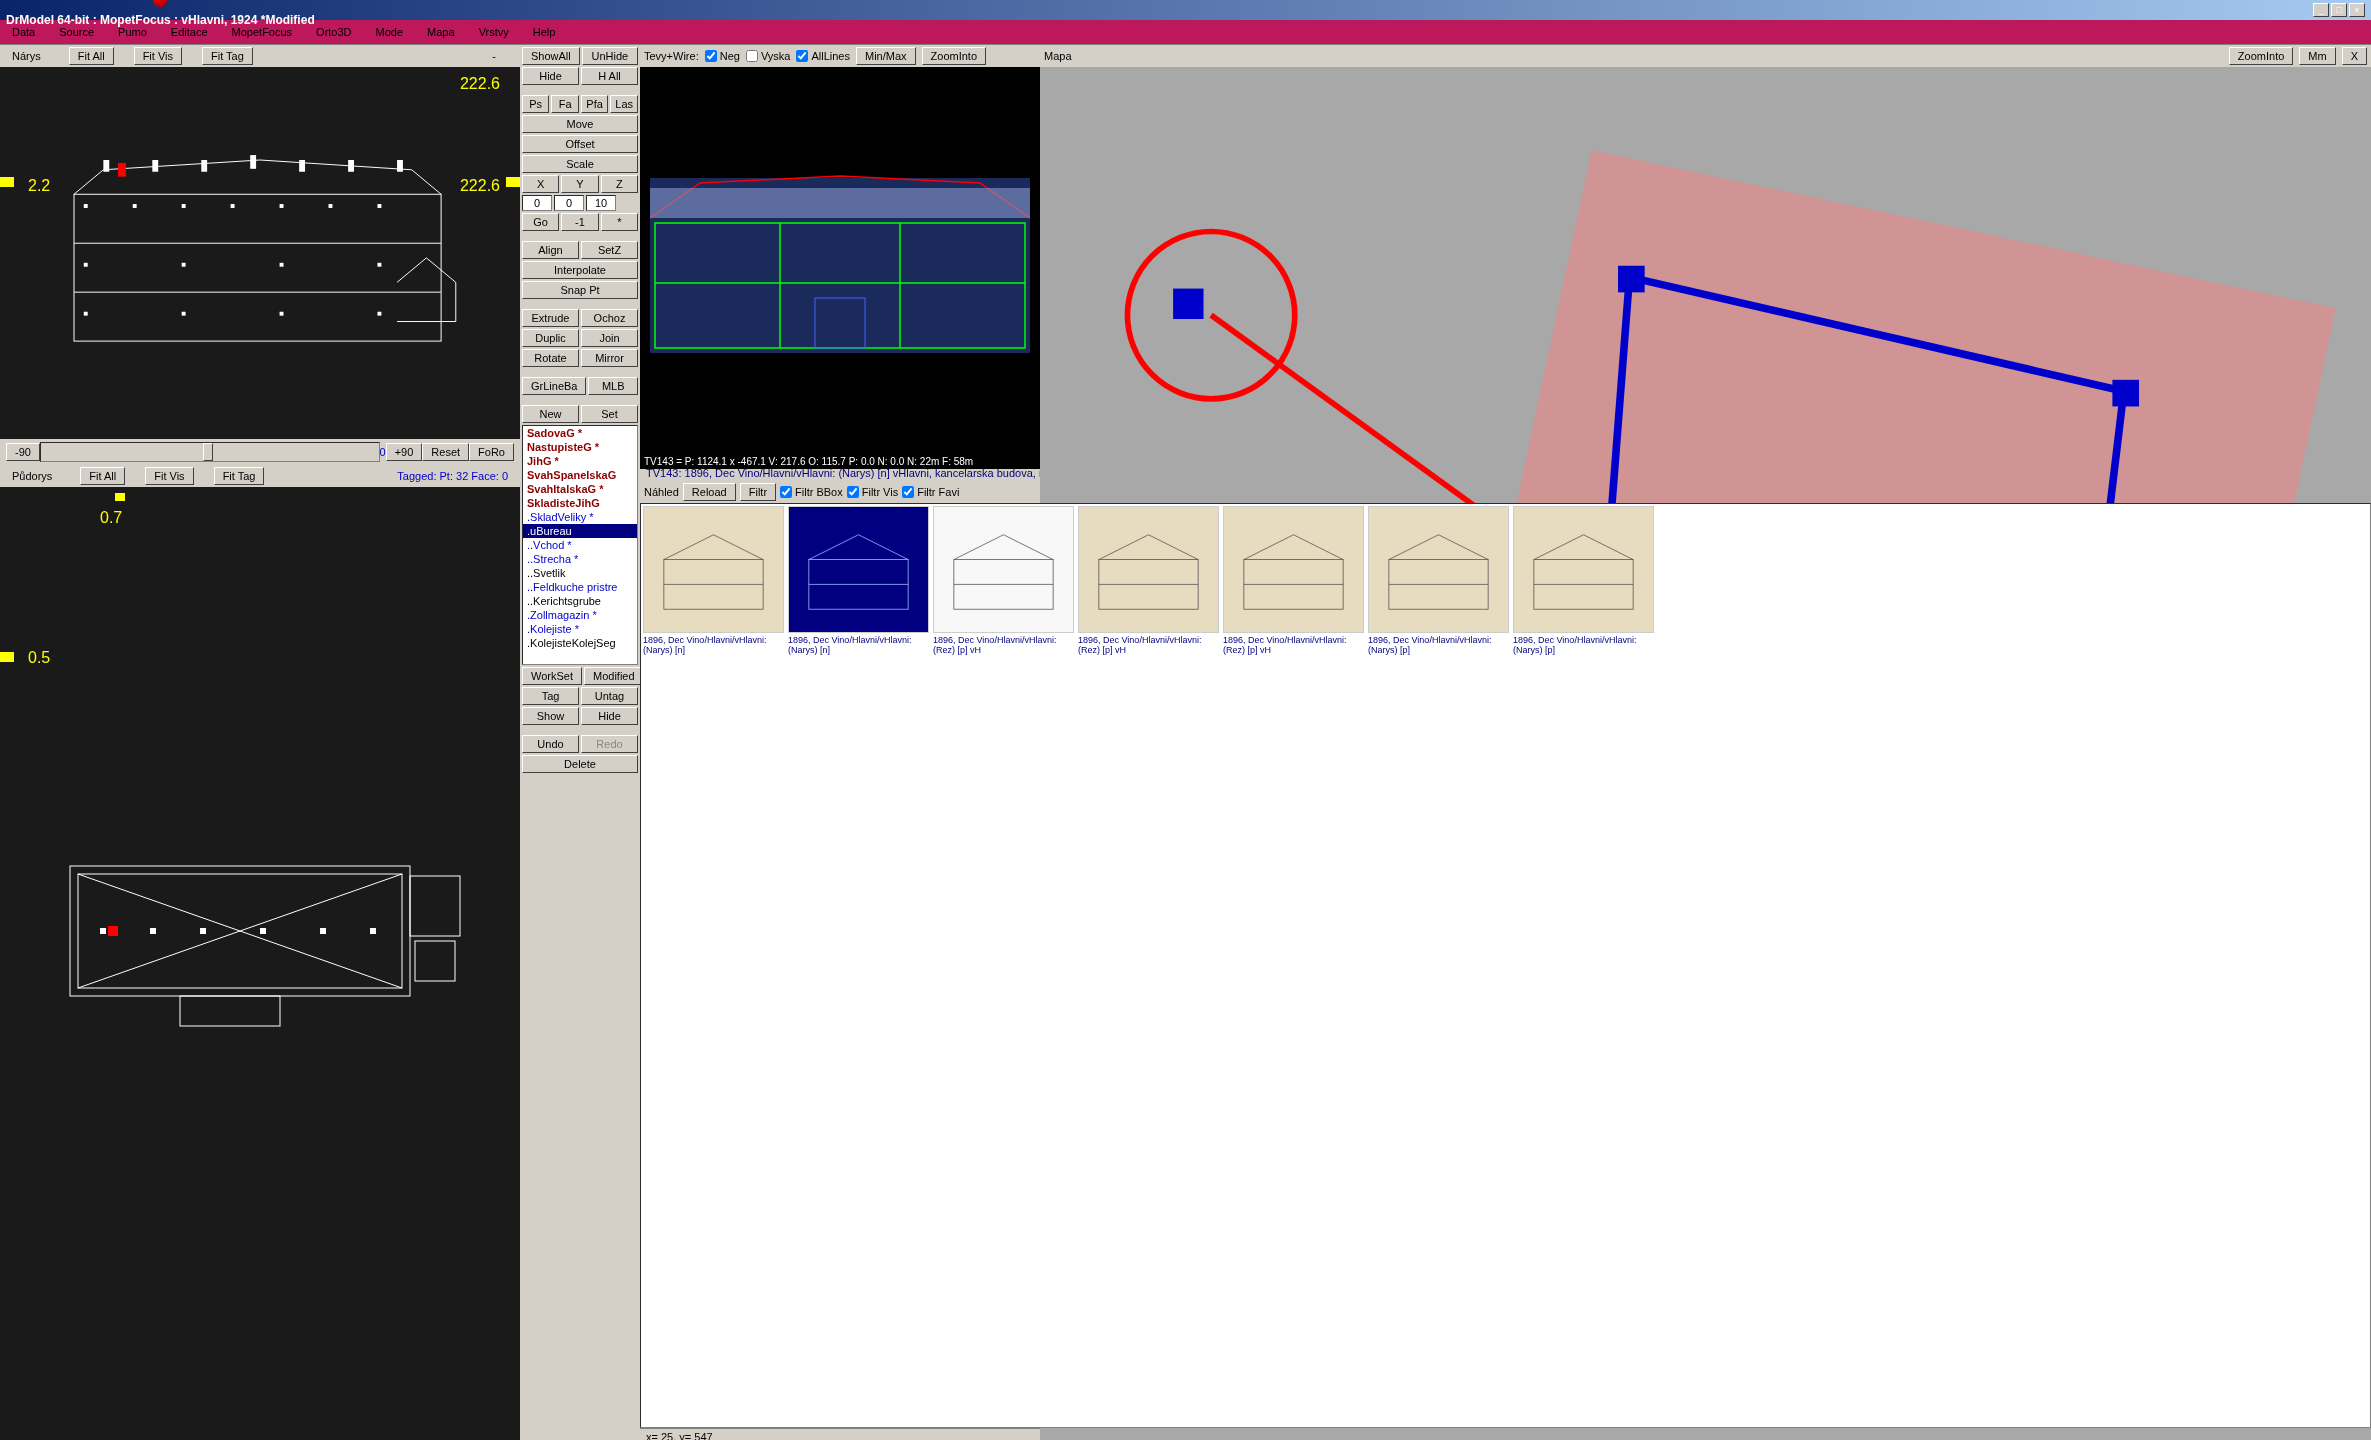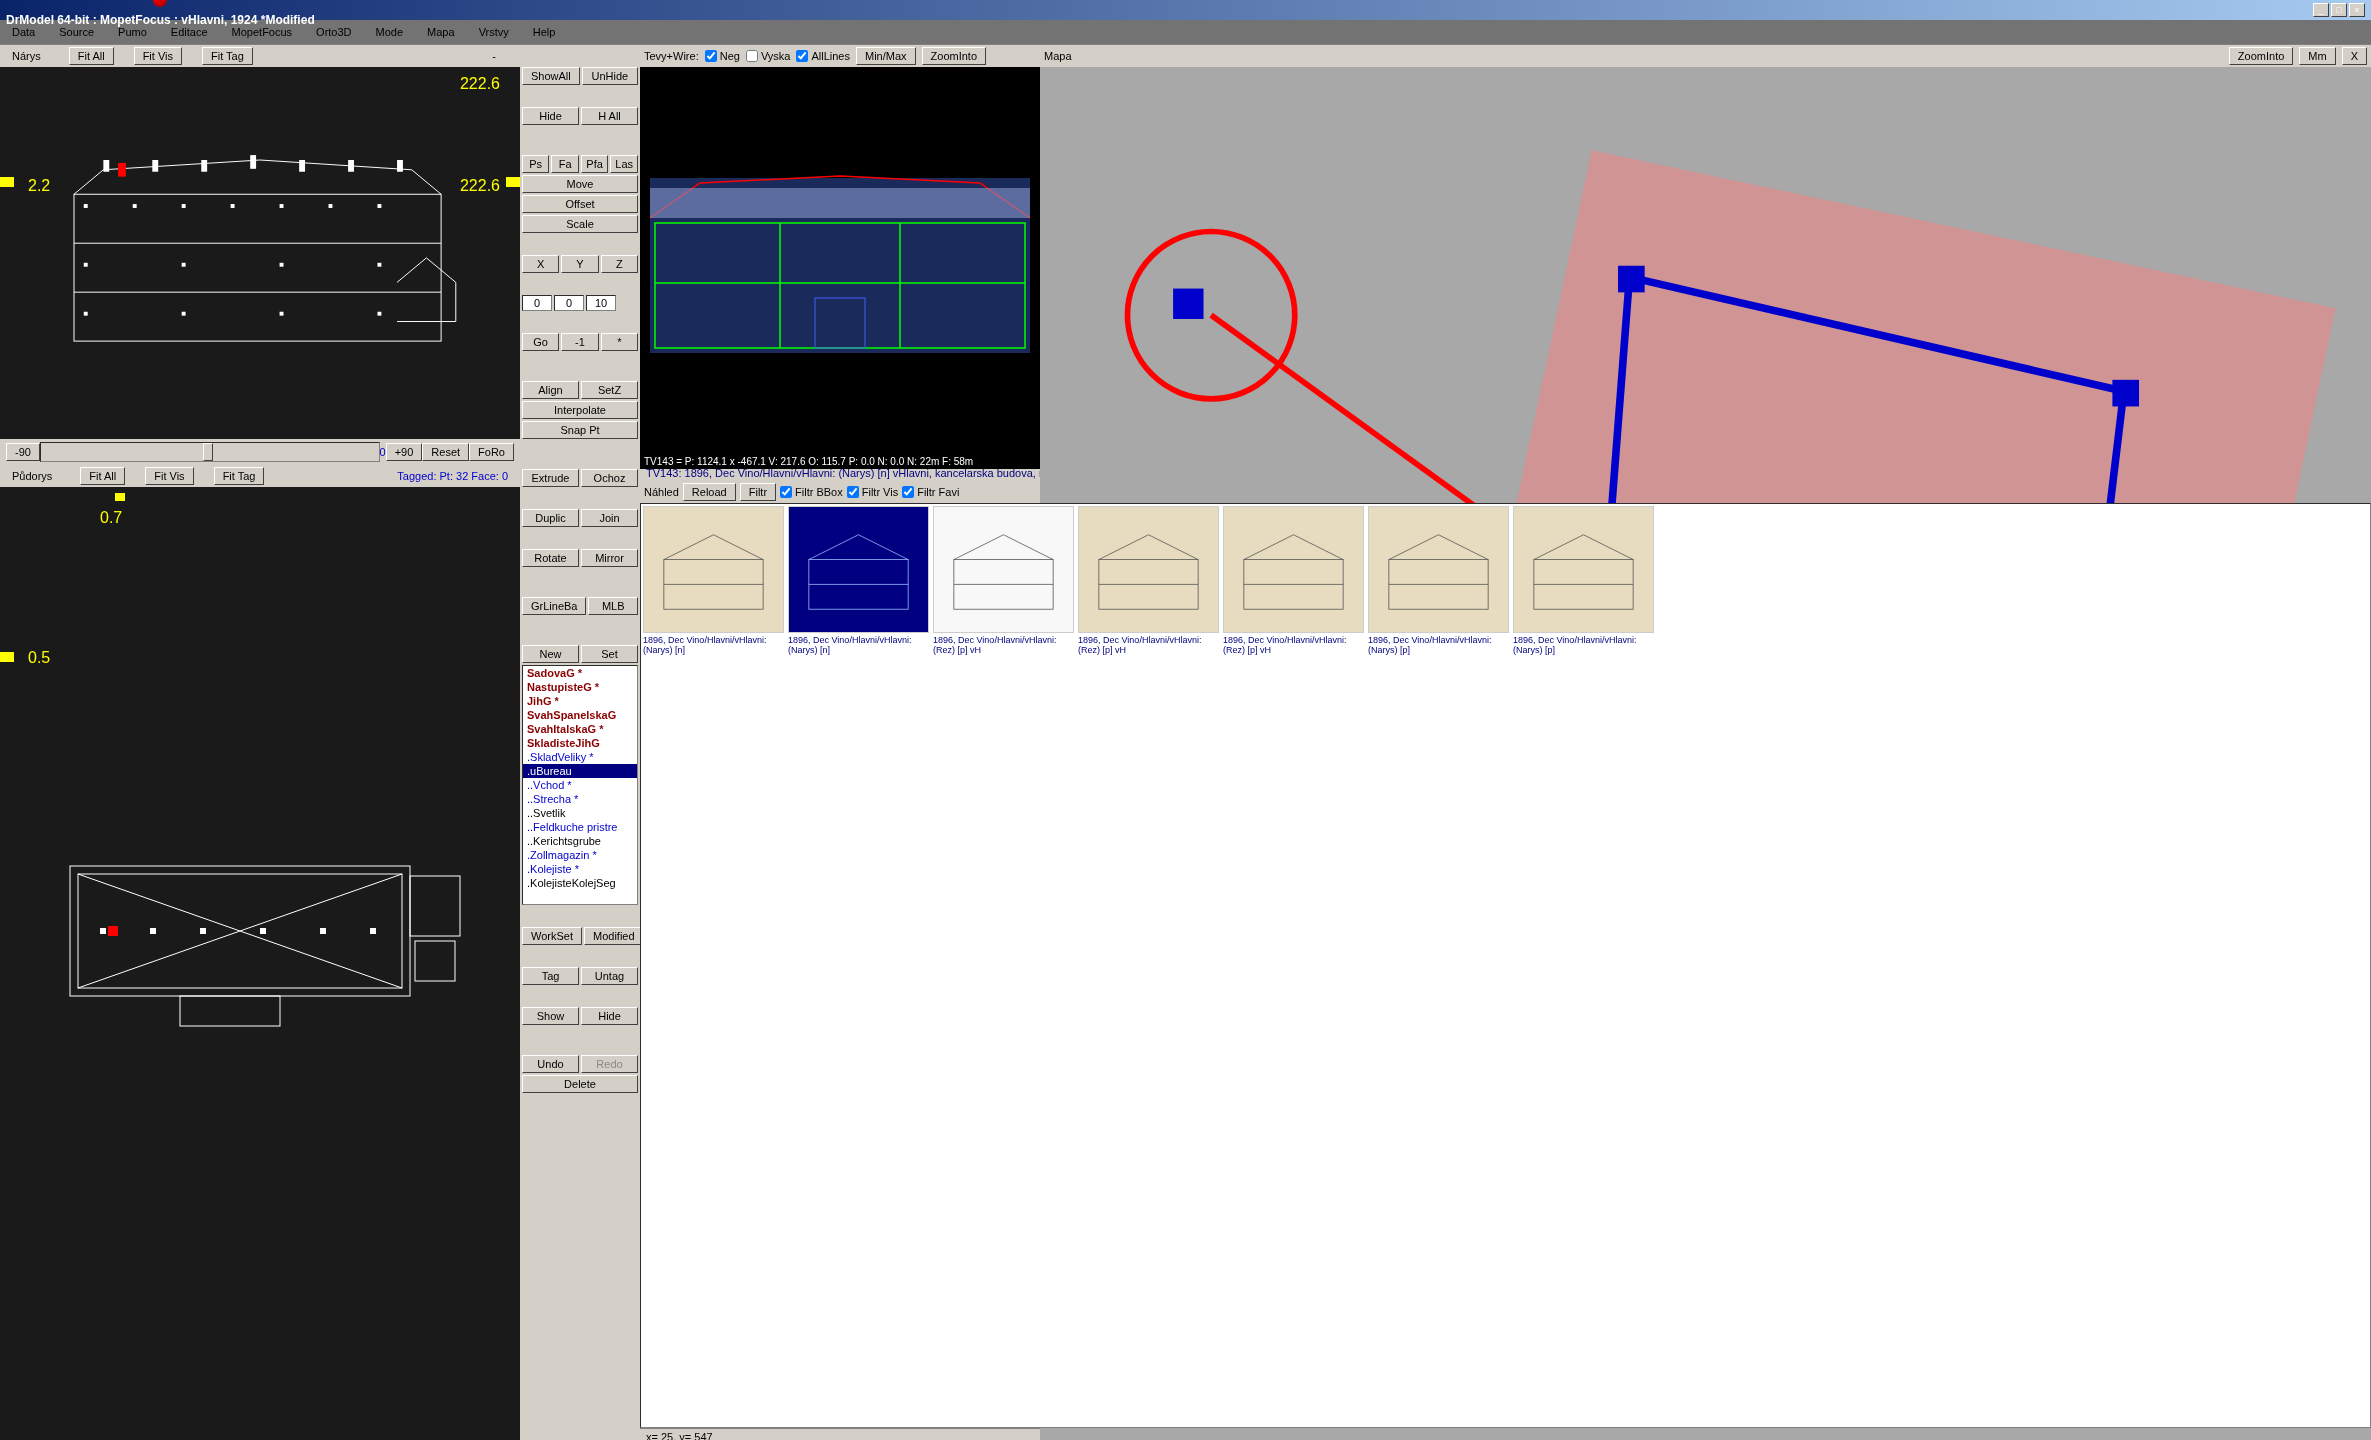--- a/index.html
+++ b/index.html
@@ -3,21 +3,21 @@
 <meta charset="utf-8">
 <style>
 * { margin: 0; padding: 0; box-sizing: border-box; font-family: "Tahoma", "Arial", sans-serif; font-size: 11px; }
 body { background: #d4d0c8; overflow: hidden; }
 .titlebar { background: linear-gradient(to right, #0a246a, #a6caf0); color: #fff; padding: 3px 6px; display: flex; align-items: center; justify-content: space-between; height: 20px; }
 .titlebar-left { display: flex; align-items: center; gap: 6px; flex-direction: column; }
 .titlebar-icon { width: 14px; height: 14px; background: radial-gradient(circle at 30% 30%, #f00, #900); border-radius: 50%; }
 .titlebar-title { font-weight: bold; font-size: 12px; }
 .titlebar-buttons { display: flex; gap: 2px; }
 .titlebar-btn { width: 16px; height: 14px; background: #d4d0c8; border: 1px solid #fff; border-right-color: #404040; border-bottom-color: #404040; font-size: 9px; text-align: center; line-height: 12px; cursor: pointer; }
-.menubar { background: #737373; padding: 4px 8px; display: flex; gap: 16px; border-bottom: 1px solid #808080; }
+.menubar { background: #be185d; padding: 4px 8px; display: flex; gap: 16px; border-bottom: 1px solid #808080; }
 .menu-item { cursor: pointer; padding: 2px 4px; }
 
 .main-grid { display: grid; grid-template-columns: 520px 120px 1fr; grid-template-rows: 420px 1fr; height: calc(100vh - 40px); }
 
 
 .narys-panel { grid-column: 1; grid-row: 1; display: flex; flex-direction: column; background: #d4d0c8; }
 .panel-toolbar { display: flex; gap: 20px; padding: 2px 4px; align-items: center; background: #d4d0c8; }
 .panel-label { padding: 2px 8px; }
 .btn { background: #d4d0c8; border: 1px solid #fff; border-right-color: #404040; border-bottom-color: #404040; padding: 2px 8px; cursor: pointer; font-size: 11px; }
 .viewport { flex: 1; background: #1a1a1a; position: relative; overflow: hidden; }
@@ -27,21 +27,21 @@
 .slider-track { flex: 1; height: 20px; background: #d4d0c8; position: relative; border: 1px inset #808080; }
 .slider-thumb { position: absolute; width: 10px; height: 18px; background: #d4d0c8; border: 1px solid #fff; border-right-color: #404040; border-bottom-color: #404040; top: 0; }
 .input-small { width: 30px; text-align: center; border: 1px inset #808080; padding: 1px; }
 
 
 .pudorys-panel { grid-column: 1; grid-row: 2; display: flex; flex-direction: column; background: #d4d0c8; }
 .tagged-text { color: #0000cc; padding: 2px 8px; }
 
 
 .center-col { grid-column: 2; grid-row: 1 / 3; background: #d4d0c8; padding: 2px; display: flex; flex-direction: column; gap: 2px; overflow-y: auto; }
-.btn-row { display: flex; gap: 2px; margin-top: 20px; }
+.btn-row { display: flex; gap: 2px; }
 .btn-row .btn { flex: 1; text-align: center; }
 .btn-wide { width: 100%; }
 .btn-group-gap { height: 6px; }
 .list-box { background: #fff; border: 1px inset #808080; flex: 0 0 auto; overflow-y: auto; height: 240px;}
 .list-item { padding: 1px 4px; cursor: pointer; }
 .list-item.red { color: #8b0000; font-weight: bold; }
 .list-item.blue { color: #0000cc; }
 .list-item.black { color: #000; }
 .list-item.selected { background: #000080; color: #fff; }
 

